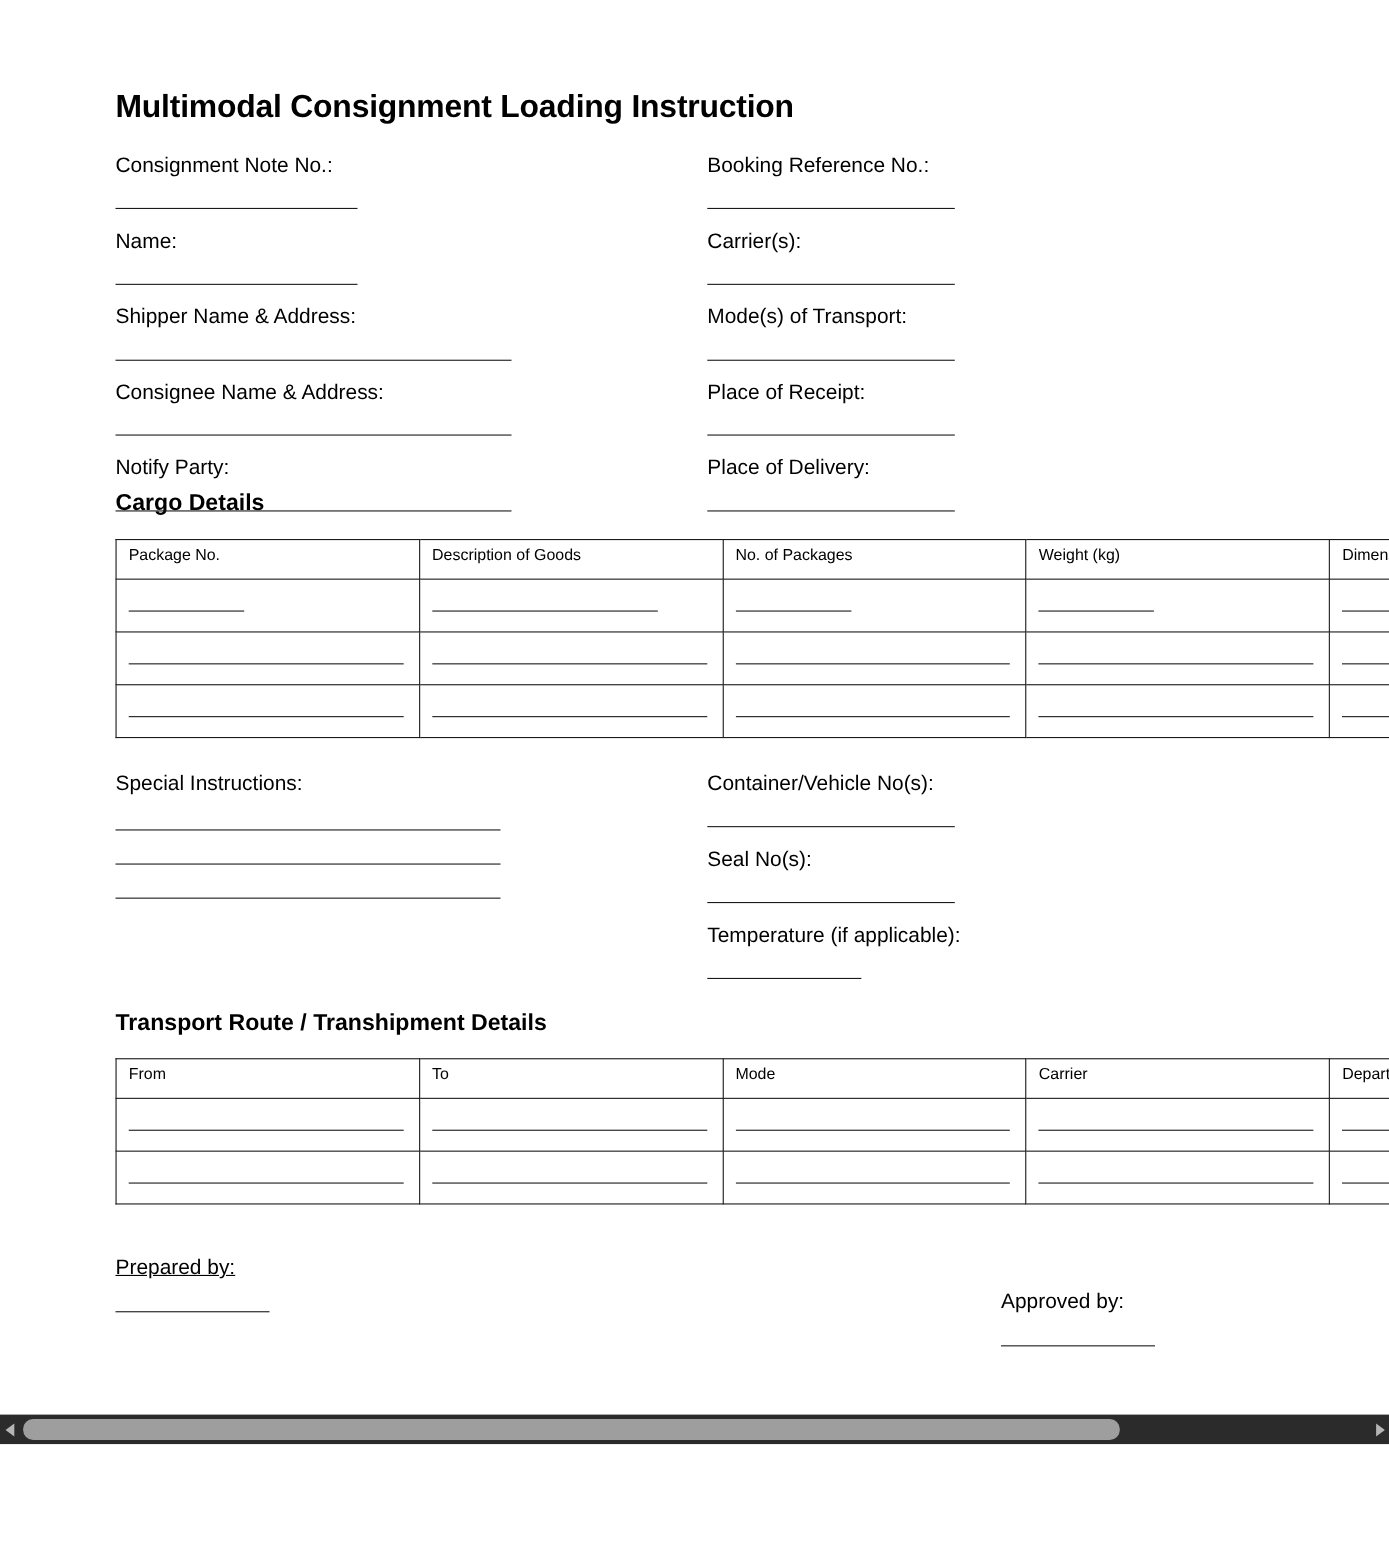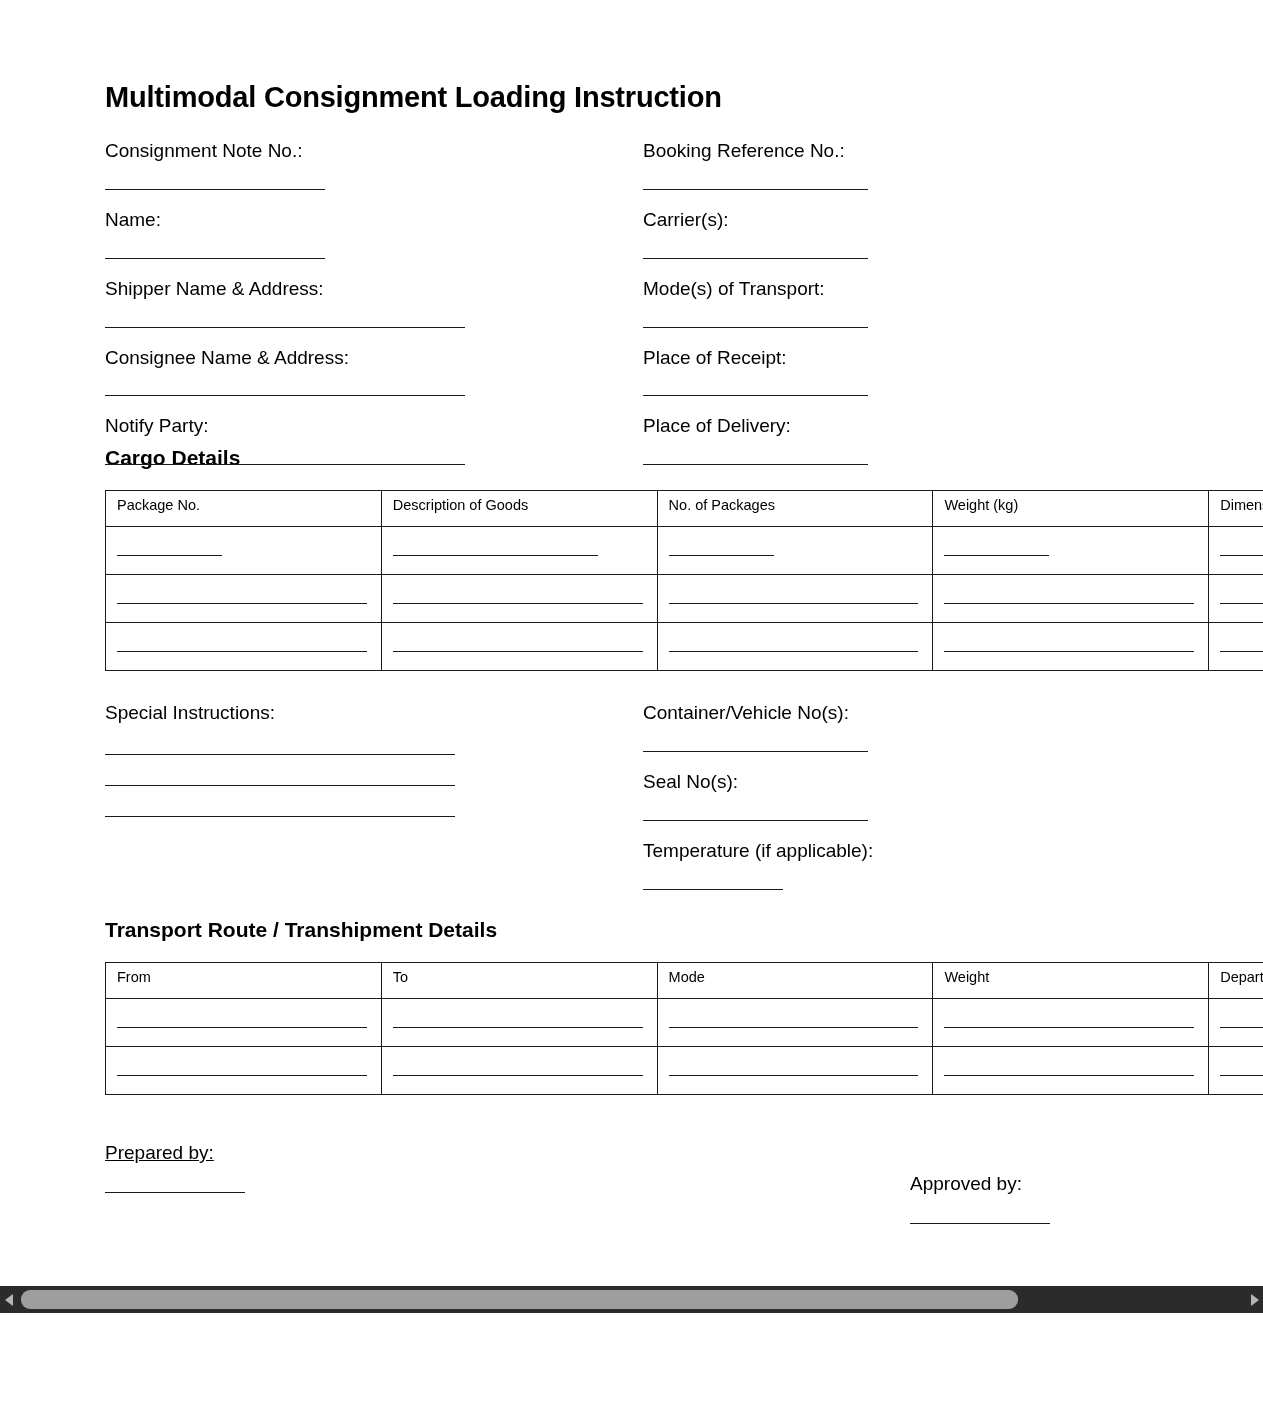--- a/index.html
+++ b/index.html
@@ -377,21 +377,21 @@
           <col class="col-b">
           <col class="col-c">
           <col class="col-d">
           <col class="col-e">
       </colgroup>
       <thead>
         <tr>
           <th>From</th>
           <th>To</th>
           <th>Mode</th>
-          <th>Weight</th>
+          <th>Carrier</th>
           <th>Departure Date</th>
         </tr>
       </thead>
       <tbody>
         <tr>
           <td>
               <div class="cell-rule full"></div>
             </td>
           <td>
               <div class="cell-rule full"></div>

